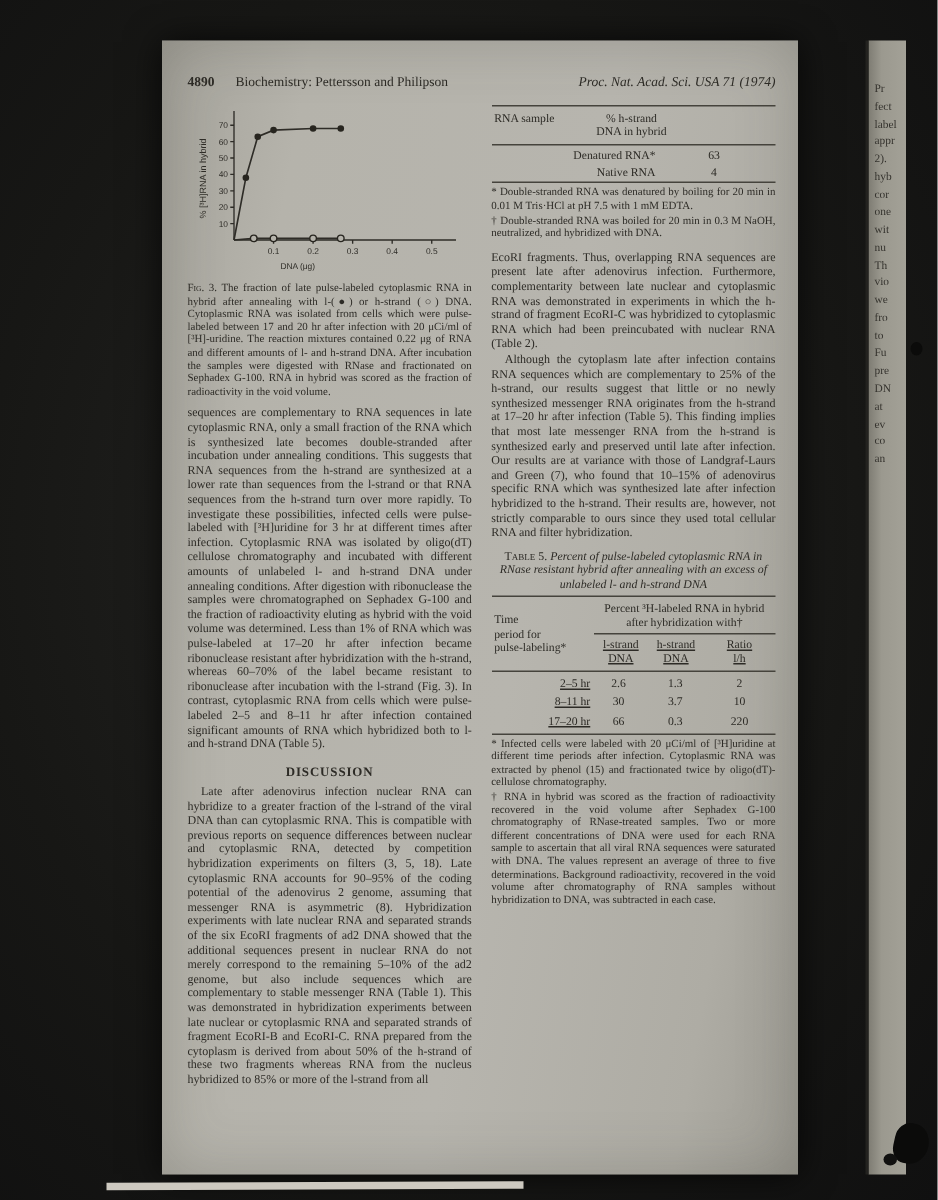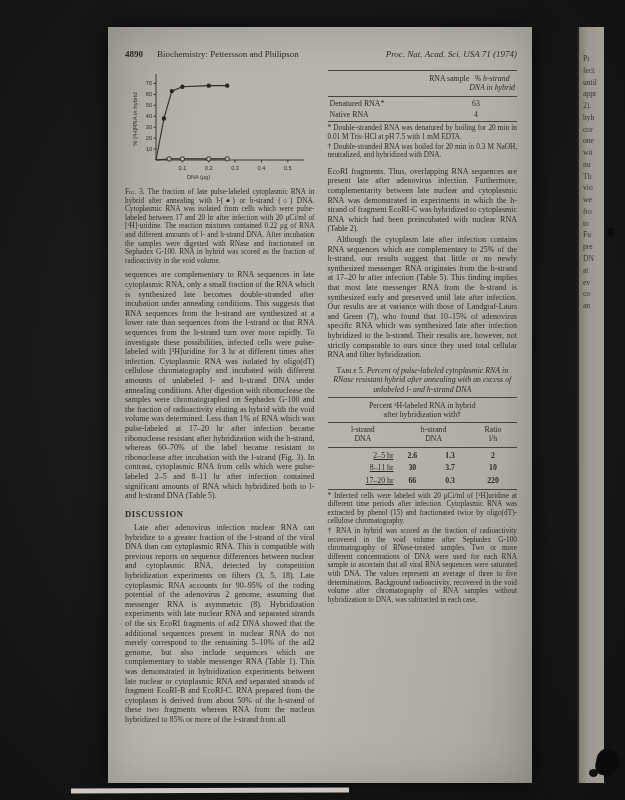--- a/index.html
+++ b/index.html
@@ -26,43 +26,43 @@
   .figure{margin-bottom:5px;}
   .figure svg{display:block;margin-left:4px;}
   .ax{stroke:#2e2c27;stroke-width:0.9;fill:none;}
   .curve{stroke:#2e2c27;stroke-width:1.1;fill:none;}
   .mf{fill:#27251f;stroke:none;}
   .mo{fill:#b5b3ab;stroke:#27251f;stroke-width:0.9;}
   .tick{font-family:"Liberation Sans",sans-serif;font-size:5.6px;fill:#2e2c27;}
   .ylab{font-size:6px;}
   .caption{font-size:7.3px;line-height:1.18;margin-top:4px;}
   .figlabel{font-variant:small-caps;}
-  h2.discussion{font-size:8.6px;font-weight:bold;text-align:left;letter-spacing:0.6px;margin:8px 0 4px 0;}
+  h2.discussion{font-size:8.6px;font-weight:bold;text-align:center;letter-spacing:0.6px;margin:8px 0 4px 0;}
   
   .table-block{margin-bottom:7px;}
   .tbl-title{text-align:center;font-size:7.9px;line-height:1.2;margin-bottom:3px;}
   .tbl-title .tbl-label{font-variant:small-caps;}
   .tbl-title .tbl-ital{font-style:italic;}
   .rule{border-top:1px solid #45433c;margin:2px 0;}
-  .t4-head{display:flex;justify-content:flex-end;font-size:7.8px;padding:1px 2px;}
-  .t4-head .c2{text-align:center;white-space:pre-line;font-style:italic;}
+  .t4-head{display:flex;justify-content:flex-start;font-size:7.8px;padding:1px 2px;gap:28px;}
+  .t4-head .c2{text-align:center;white-space:pre-line;}
   .t4-row{display:flex;font-size:7.8px;padding:0.5px 2px;}
-  .t4-sample{flex:1;text-align:left;}
+  .t4-sample{flex:1;text-align:right;}
   .t4-sample.cont{padding-left:9px;}
   .t4-value{width:78px;text-align:center;}
   .tbl-note{font-size:7.3px;line-height:1.18;margin-top:2px;}
   .tbl-fn{font-size:7.3px;line-height:1.18;margin-top:1px;}
   .t5-head{display:flex;padding:1px 0;}
   .t5-c1{width:66px;font-size:7.8px;line-height:1.2;white-space:pre-line;display:flex;align-items:center;padding-left:2px;}
   .t5-right{flex:1;}
   .t5-span{font-size:7.8px;line-height:1.2;text-align:center;white-space:pre-line;border-bottom:1px solid #45433c;padding-bottom:2px;}
-  .t5-subs{display:grid;grid-template-columns:1fr 1fr 48px;font-size:7.8px;line-height:1.2;text-align:center;white-space:pre-line;padding-top:2px;}
+  .t5-subs{display:grid;grid-template-columns:1fr 1fr 48px;font-size:7.8px;line-height:1.2;text-align:center;white-space:pre-line;padding-top:2px;text-decoration:underline;}
   .t5-row{display:grid;grid-template-columns:66px 1fr 1fr 48px;font-size:7.8px;padding:1.5px 0;}
   .t5-row .c0{text-align:right;padding-left:6px;text-decoration:underline;}
-  .t5-row .cn{text-align:center;font-weight:bold;}
+  .t5-row .cn{text-align:center;}
   
   .edge-strip{
     position:absolute;left:577px;top:27px;width:27px;height:756px;overflow:hidden;
     background:linear-gradient(90deg,#7e7c73 0%,#9b998f 35%,#a3a197 100%);
     border-left:2px solid #23221f;
     padding-top:26px;box-sizing:border-box;
     font-size:7.6px;color:#35332e;line-height:1.55;padding-left:4px;
   }
   .edge-strip span{display:block;}
   .ink-dot{position:absolute;left:607px;top:228px;width:8px;height:9px;background:#0b0b0a;border-radius:50%;}
@@ -163,20 +163,23 @@
         <p>EcoRI fragments. Thus, overlapping RNA sequences are present late after adenovirus infection. Furthermore, complementarity between late nuclear and cytoplasmic RNA was demonstrated in experiments in which the h-strand of fragment EcoRI-C was hybridized to cytoplasmic RNA which had been preincubated with nuclear RNA (Table 2).</p>
         <p class="indent" style="margin-bottom:6px;">Although the cytoplasm late after infection contains RNA sequences which are complementary to 25% of the h-strand, our results suggest that little or no newly synthesized messenger RNA originates from the h-strand at 17–20 hr after infection (Table 5). This finding implies that most late messenger RNA from the h-strand is synthesized early and preserved until late after infection. Our results are at variance with those of Landgraf-Laurs and Green (7), who found that 10–15% of adenovirus specific RNA which was synthesized late after infection hybridized to the h-strand. Their results are, however, not strictly comparable to ours since they used total cellular RNA and filter hybridization.</p>
 
         <div class="table-block">
           <div class="tbl-title">
             <span class="tbl-label">Table 5.</span>
             <span class="tbl-ital">Percent of pulse-labeled cytoplasmic RNA in RNase resistant hybrid after annealing with an excess of unlabeled l- and h-strand DNA</span>
           </div>
           <div class="rule"></div>
           <div class="t5-head">
+            <div class="t5-c1">Time
+period for
+pulse-labeling*</div>
             <div class="t5-right">
               <div class="t5-span">Percent ³H-labeled RNA in hybrid
 after hybridization with†</div>
               <div class="t5-subs">
                 <div>l-strand
 DNA</div>
                 <div>h-strand
 DNA</div>
                 <div>Ratio
 l/h</div>
@@ -208,21 +211,21 @@
         </div>
 
       </div>
     </div>
   </div>
 </div>
 
 <div class="edge-strip">
     <span>Pr</span>
     <span>fect</span>
-    <span>until</span>
+    <span>label</span>
     <span>appr</span>
     <span>2).</span>
     <span>hyb</span>
     <span>cor</span>
     <span>one</span>
     <span>wit</span>
     <span>nu</span>
     <span>Th</span>
     <span>vio</span>
     <span>we</span>

